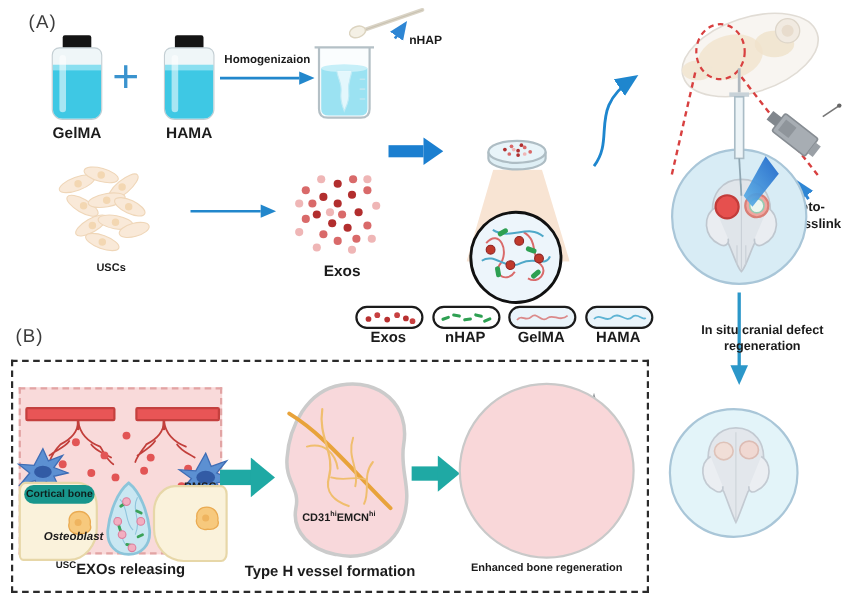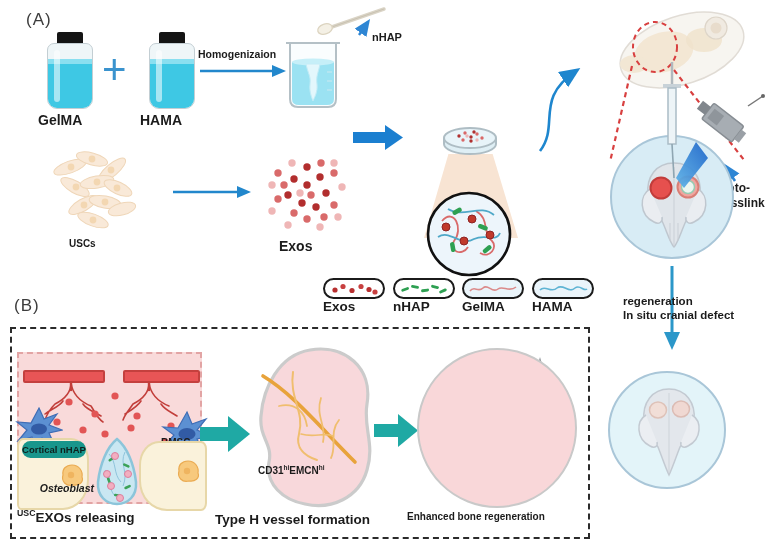--- a/index.html
+++ b/index.html
@@ -1,19 +1,19 @@
 <!DOCTYPE html>
 <html><head>
 <meta charset="utf-8">
 <style>
   html,body{margin:0;padding:0;background:#fff;}
   #fig{position:relative;width:767px;height:546px;background:#ffffff;overflow:hidden;
        font-family:"Liberation Sans",sans-serif;color:#1b1b1b;}
   .abs{position:absolute;}
-  .lbl{position:absolute;font-weight:bold;color:#1b1b1b;text-align:left;white-space:nowrap;}
+  .lbl{position:absolute;font-weight:bold;color:#1b1b1b;text-align:center;white-space:nowrap;}
   .panel-letter{position:absolute;font-size:17px;color:#3c3c3c;letter-spacing:1px;font-weight:normal;}
   
   .bottle{position:absolute;width:46px;height:76px;}
   .bottle .cap{position:absolute;left:10px;top:0;width:26px;height:13px;background:#141414;border-radius:2px;}
   .bottle .body{position:absolute;left:0;top:11px;width:44px;height:64px;border:1.5px solid #C3CED3;
     border-radius:7px 7px 10px 10px;background:#EFF6F8;overflow:hidden;}
   .bottle .liquid{position:absolute;left:0;right:0;bottom:0;height:49px;background:#3EC8E4;}
   .bottle .liquid::before{content:"";position:absolute;left:0;right:0;top:0;height:5px;background:#8ADFF0;}
   .bottle .shine{position:absolute;left:6px;top:6px;width:6px;height:52px;background:rgba(255,255,255,.55);border-radius:3px;}
   
@@ -321,22 +321,22 @@
   <div class="lbl two-line" style="left:712px;top:181px;width:56px;font-size:12px;text-align:left;">
     <div>Photo-</div>
     <div>crosslink</div>
   </div>
 
   <svg class="abs" style="left:660px;top:264px;" width="24" height="90">
     <line x1="12" y1="2" x2="12" y2="70" stroke="#2B97C9" stroke-width="3"></line>
     <polygon points="4,68 12,86 20,68" fill="#2B97C9"></polygon>
   </svg>
   <div class="lbl two-line" style="left:623px;top:294px;width:140px;font-size:11.5px;">
+    <div>In situ cranial defect</div>
     <div>regeneration</div>
-    <div>In situ cranial defect</div>
   </div>
 
   <div class="circle-big" style="left:608px;top:371px;width:118px;height:118px;background:#E3F4F9;border:2px solid #A9C6D8;">
     <svg width="118" height="118">
       <path d="M59,16 C76,16 86,30 84,48 C83,60 76,66 70,74 C66,84 62,96 59,102 C56,96 52,84 48,74 C42,66 35,60 34,48 C32,30 42,16 59,16 Z" fill="#E3E7EC" stroke="#C3CAD2" stroke-width="1.5"></path>
       <path d="M36,42 C26,48 26,66 40,73 C45,76 48,73 47,69" fill="#EBEEF2" stroke="#C3CAD2" stroke-width="1.5"></path>
       <path d="M82,42 C92,48 92,66 78,73 C73,76 70,73 71,69" fill="#EBEEF2" stroke="#C3CAD2" stroke-width="1.5"></path>
       <line x1="59" y1="20" x2="59" y2="100" stroke="#CDD3D9" stroke-width="1"></line>
       <ellipse cx="48" cy="37" rx="8.5" ry="8" fill="#F1DED7" stroke="#DEC2B8" stroke-width="1.5"></ellipse>
       <ellipse cx="71" cy="36" rx="8.5" ry="8" fill="#F0D8D2" stroke="#DCBCB4" stroke-width="1.5"></ellipse>
@@ -375,21 +375,21 @@
       <ellipse cx="24" cy="23" rx="8" ry="5.5" fill="#2E55A0" opacity="0.9"></ellipse>
     </svg>
     <svg class="abs" style="left:142px;top:56px;" width="52" height="48">
       <path d="M26,2 L31,14 L45,9 L36,20 L50,26 L36,29 L43,43 L29,34 L21,47 L18,33 L3,37 L13,25 L2,17 L17,18 Z" fill="#5C90D2" stroke="#3F6DB5" stroke-width="1.2"></path>
       <ellipse cx="26" cy="24" rx="8.5" ry="6" fill="#2E55A0" opacity="0.9"></ellipse>
     </svg>
     <div class="lbl" style="left:142px;top:83px;width:42px;font-size:10px;">BMSC</div>
 
     <div class="bone" style="left:-2px;top:84px;width:72px;height:72px;border-radius:6px 18px 26px 4px / 8px 22px 30px 6px;"></div>
     <div class="bone" style="left:120px;top:87px;width:68px;height:70px;border-radius:20px 6px 6px 28px / 24px 8px 8px 30px;"></div>
-    <div class="badge" style="left:3px;top:87px;width:64px;height:17px;background:#18968C;border-radius:9px;font-size:9.5px;color:#0d1f1c;">Cortical nHAP</div>
+    <div class="badge" style="left:3px;top:87px;width:64px;height:17px;background:#18968C;border-radius:9px;font-size:9.5px;color:#0d1f1c;">Cortical bone</div>
     <svg class="abs" style="left:40px;top:108px;" width="26" height="26">
       <path d="M13,3 C20,3 24,9 23,15 C25,20 20,24 14,23 C7,25 2,19 4,13 C3,7 7,3 13,3 Z" fill="#F7C97D" stroke="#EAAB52" stroke-width="1.2"></path>
       <circle cx="12" cy="13" r="3.2" fill="#EFB45F"></circle>
     </svg>
     <svg class="abs" style="left:156px;top:104px;" width="26" height="26">
       <path d="M13,3 C20,3 24,9 23,15 C25,20 20,24 14,23 C7,25 2,19 4,13 C3,7 7,3 13,3 Z" fill="#F7C97D" stroke="#EAAB52" stroke-width="1.2"></path>
       <circle cx="12" cy="13" r="3.2" fill="#EFB45F"></circle>
     </svg>
     <div class="lbl" style="left:3px;top:128px;width:72px;font-size:10.5px;text-align:right;font-style:italic;">Osteoblast</div>
 

